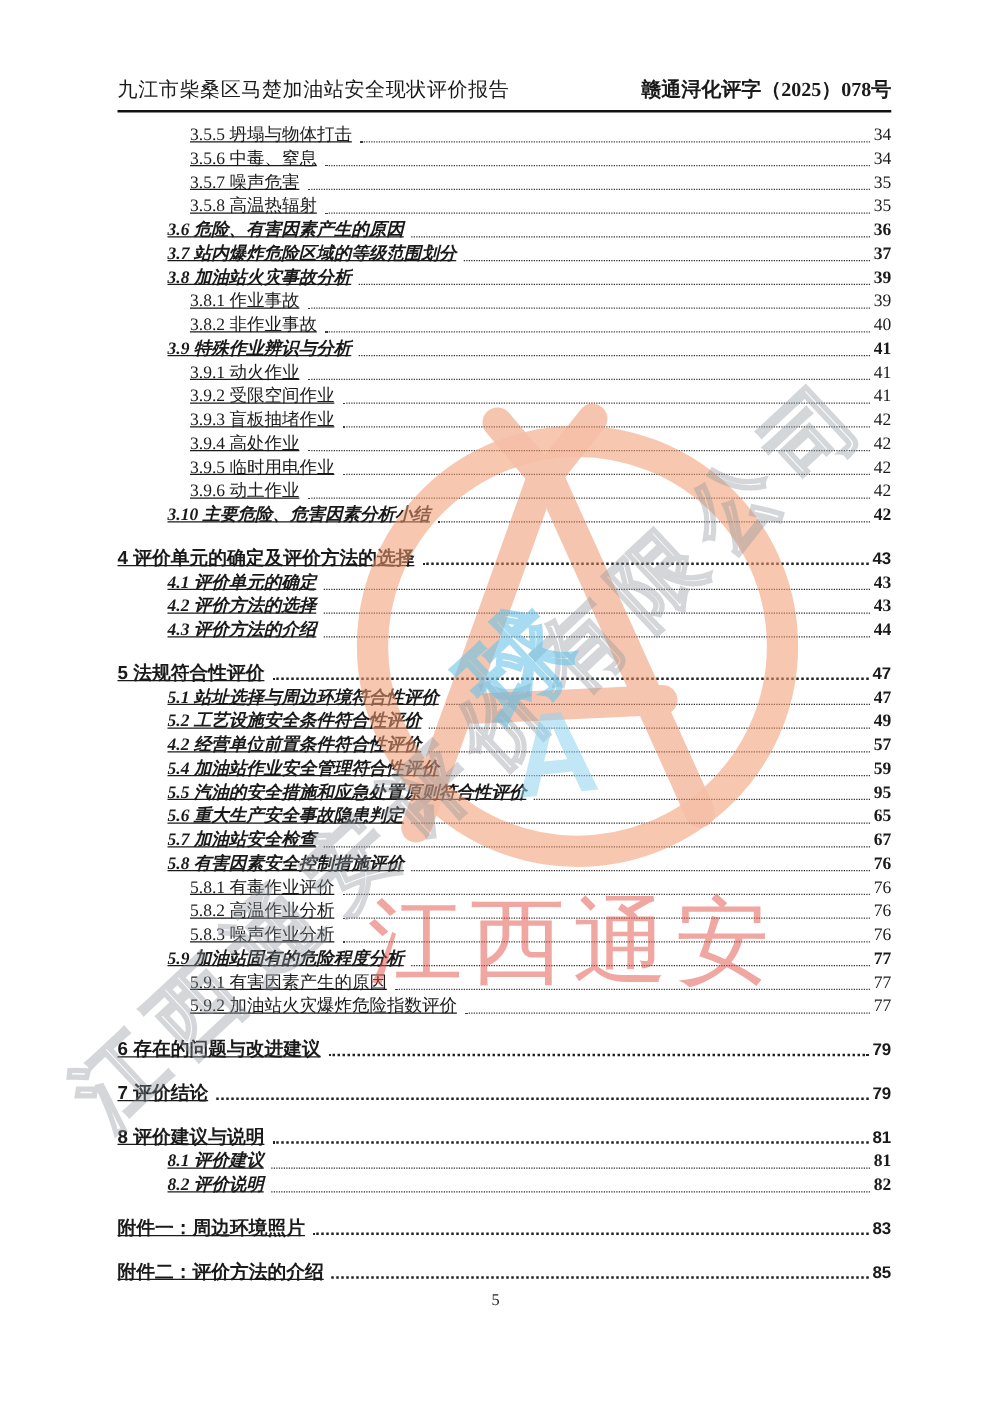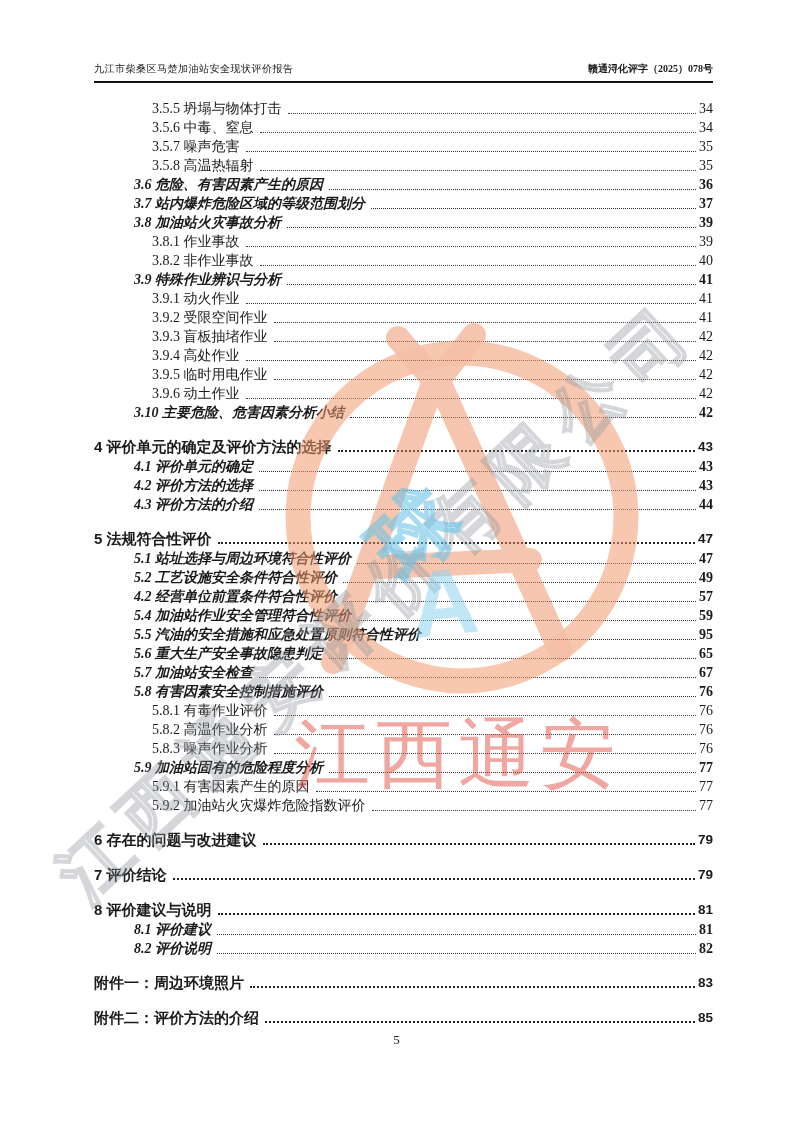--- a/index.html
+++ b/index.html
@@ -5,28 +5,28 @@
   html,body{margin:0;padding:0;}
   body{
     width:793px;height:1122px;position:relative;background:#ffffff;
     font-family:"Liberation Serif", serif;color:#1a1a1a;overflow:hidden;
   }
   .page{position:absolute;inset:0;}
   
   .doc-header{
     position:absolute;top:62px;left:94px;right:80px;
     display:flex;justify-content:space-between;align-items:flex-end;
-    border-bottom:2px solid #111;padding-bottom:5px;font-size:10px;
+    border-bottom:2px solid #111;padding-bottom:5px;font-size:16px;
   }
   .doc-header .hleft{letter-spacing:.5px;}
   .doc-header .hright{font-weight:600;}
   
   .toc{position:absolute;top:98px;left:94px;right:80px;z-index:1;}
   .toc-row{display:flex;align-items:flex-end;height:19px;line-height:17px;}
-  .toc-label{white-space:nowrap;}
+  .toc-label{white-space:nowrap;text-decoration:underline;}
   .leader{flex:1;border-bottom:1.6px dotted #3c3c3c;margin:0 3px 3px 6px;min-width:20px;}
   .toc-page{white-space:nowrap;font-size:14px;}
   .lvl0{height:21px;line-height:19px;margin-top:14px;font-size:15px;font-weight:bold;
         font-family:"Liberation Sans", sans-serif;}
   .lvl0 .leader{border-bottom-width:2px;border-color:#222;margin-bottom:4px;}
   .lvl0 .toc-page{font-weight:bold;font-size:13.5px;}
   .lvl1{font-size:14px;font-weight:bold;font-style:italic;padding-left:40px;}
   .lvl1 .leader{border-bottom-width:1.9px;border-color:#2e2e2e;}
   .lvl1 .toc-page{font-style:normal;font-weight:bold;}
   .lvl2{font-size:14px;padding-left:58px;}

